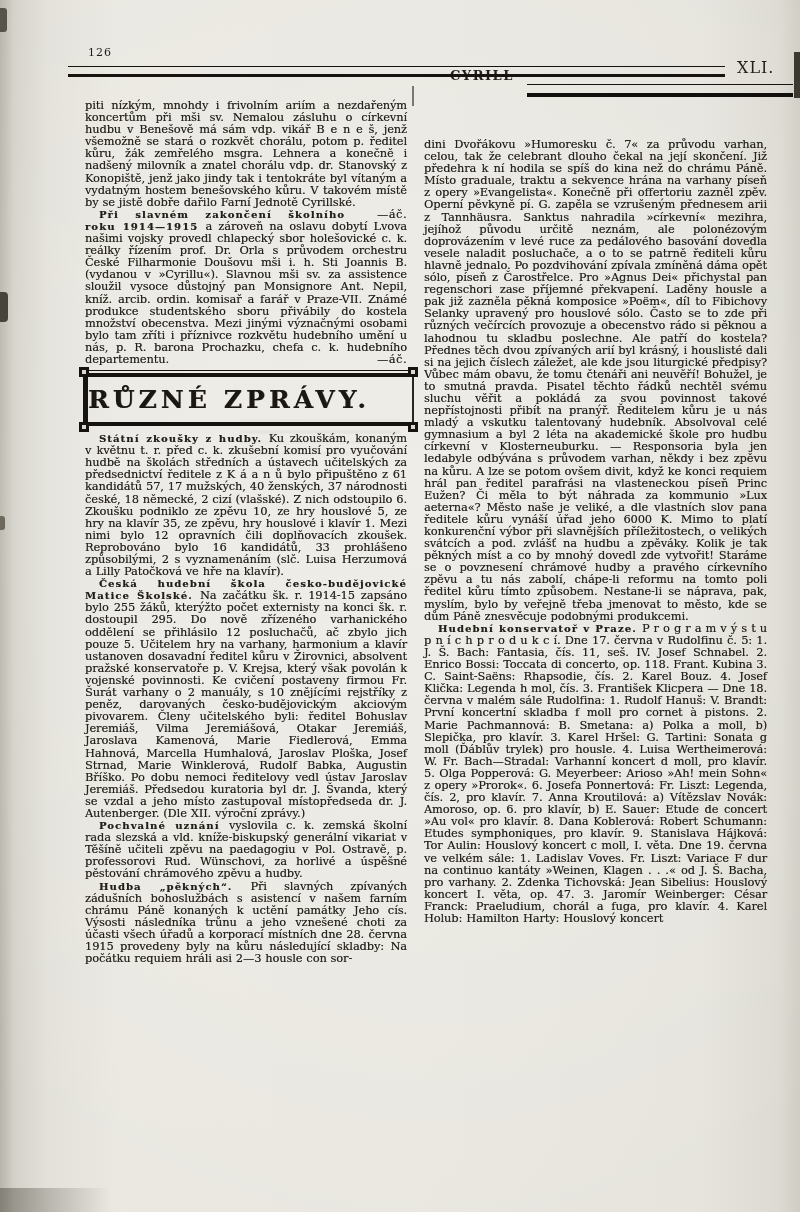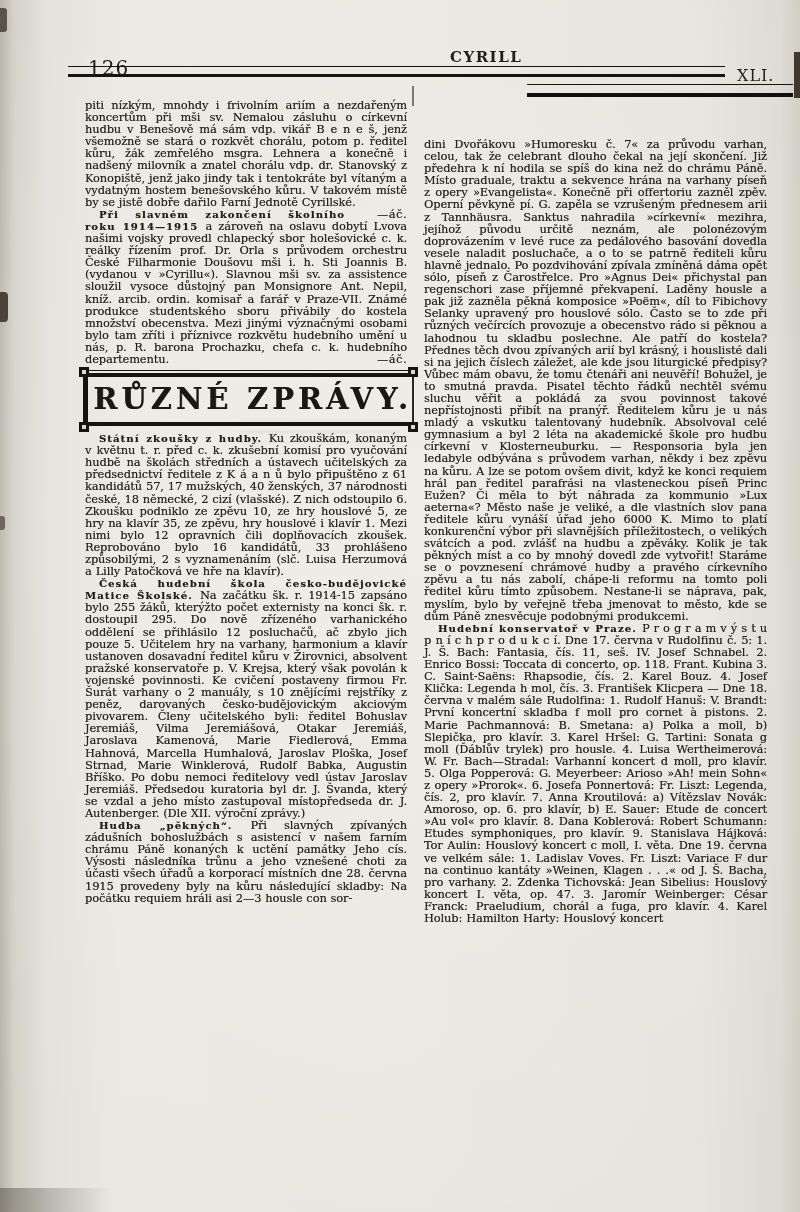--- a/index.html
+++ b/index.html
@@ -10,23 +10,23 @@
   }
   .page{
     position:absolute;inset:0;
     background:
       radial-gradient(ellipse 120% 90% at 52% 42%, rgba(255,255,255,0.25), rgba(0,0,0,0) 70%),
       linear-gradient(90deg,#b7b4aa 0px,#d3d1c8 14px,#e3e1da 48px,#eae8e1 120px,#e9e7e0 420px,#e6e4dd 700px,#dcdad2 780px,#cfccc3 800px),
       linear-gradient(0deg,#dcdad2 0px,#e7e5de 60px,#e8e6df 100%);
     color:#211d18;
   }
   
-  .pagenum{position:absolute;left:88px;top:46px;font-size:20px;letter-spacing:1px;margin-top:10px;}
-  .journal-title{position:absolute;left:450px;top:48px;font-size:15px;font-weight:bold;letter-spacing:1.5px;}
-  .volume{position:absolute;left:737px;top:66px;font-size:16px;letter-spacing:1px;}
+  .pagenum{position:absolute;left:88px;top:46px;font-size:11px;letter-spacing:1px;}
+  .journal-title{position:absolute;left:450px;top:68px;font-size:13px;font-weight:bold;letter-spacing:1.5px;}
+  .volume{position:absolute;left:737px;top:58px;font-size:16px;letter-spacing:1px;}
   .rule-main{position:absolute;left:68px;top:66px;width:657px;height:7px;
     border-top:1.5px solid #17140f;border-bottom:3.5px solid #17140f;}
   .rule-right{position:absolute;left:527px;top:84px;width:266px;height:8px;
     border-top:1px solid #17140f;border-bottom:4.5px solid #12100c;}
   .col-divider{position:absolute;left:412px;top:86px;width:1.5px;height:20px;background:rgba(30,26,20,.55);}
   
   .col{position:absolute;top:100px;text-align:justify;
     font-size:11.3px;line-height:12.1px;letter-spacing:-0.05px;word-spacing:0.4px;
     text-shadow:0.25px 0.25px 0.35px rgba(35,30,24,0.55);
     color:#221e18;}
@@ -34,22 +34,22 @@
   .col-right{left:424px;width:343px;margin-top:39px;}
   .para{margin:0;}
   .para.indent{text-indent:14px;}
   .lead{font-weight:bold;letter-spacing:1.1px;font-size:10px;}
   .sign{float:right;letter-spacing:0.5px;margin-left:32px;}
   
   .rubrik-box{position:relative;width:324px;margin:7px 0 7px -2px;height:45px;
     border-top:4px solid #17140f;border-bottom:4px solid #17140f;
     border-left:5px solid #17140f;border-right:2px solid #2a2620;}
   .rubrik-box::before{content:"";position:absolute;left:-5px;right:-2px;top:-7px;height:1.2px;background:#17140f;}
-  .rubrik-box h2{margin:0;text-align:right;line-height:45px;
-    font-size:29px;font-weight:bold;letter-spacing:4px;color:#1b1712;
+  .rubrik-box h2{margin:0;text-align:left;line-height:45px;
+    font-size:25px;font-weight:bold;letter-spacing:4px;color:#1b1712;
     text-shadow:0.4px 0.4px 0.5px rgba(30,25,18,0.6);}
   .corner{position:absolute;width:10px;height:10px;background:#17140f;z-index:2;}
   .corner::after{content:"";position:absolute;inset:3px;background:#dcd9d0;}
   .corner.tl{left:-9px;top:-10px;} .corner.tr{right:-6px;top:-10px;}
   .corner.bl{left:-9px;bottom:-10px;} .corner.br{right:-6px;bottom:-10px;}
   
   .artifact{position:absolute;pointer-events:none;}
   .a1{left:0;top:8px;width:7px;height:24px;background:#59544b;border-radius:0 3px 3px 0;}
   .a2{left:0;top:292px;width:8px;height:30px;background:#49443b;border-radius:0 4px 4px 0;}
   .a3{left:0;top:516px;width:5px;height:14px;background:#6d6必75e;background:#6d675c;border-radius:0 3px 3px 0;}
@@ -77,20 +77,21 @@
       <p class="para indent"><b class="lead">Při slavném zakončení školního roku 1914—1915 </b>a zároveň na oslavu dobytí Lvova našimi vojsky provedl chlapecký sbor holešovické c. k. reálky řízením prof. Dr. Orla s průvodem orchestru České Filharmonie Doušovu mši i. h. Sti Joannis B. (vydanou v »Cyrillu«). Slavnou mši sv. za assistence sloužil vysoce důstojný pan Monsignore Ant. Nepil, kníž. arcib. ordin. komisař a farář v Praze-VII. Známé produkce studentského sboru přivábily do kostela množství obecenstva. Mezi jinými význačnými osobami bylo tam zříti i příznivce rozkvětu hudebního umění u nás, p. R. barona Prochazku, chefa c. k. hudebního departementu.<span class="sign">—áč.</span></p>
       <div class="rubrik-box">
         <span class="corner tl"></span>
         <span class="corner tr"></span>
         <span class="corner bl"></span>
         <span class="corner br"></span>
         <h2>RŮZNÉ ZPRÁVY.</h2>
       </div>
       <p class="para indent"><b class="lead">Státní zkoušky z hudby. </b>Ku zkouškám, konaným v květnu t. r. před c. k. zkušební komisí pro vyučování hudbě na školách středních a ústavech učitelských za předsednictví ředitele z K á a n ů bylo připuštěno z 61 kandidátů 57, 17 mužských, 40 ženských, 37 národnosti české, 18 německé, 2 cizí (vlašské). Z nich odstoupilo 6. Zkoušku podniklo ze zpěvu 10, ze hry houslové 5, ze hry na klavír 35, ze zpěvu, hry houslové i klavír 1. Mezi nimi bylo 12 opravních čili doplňovacích zkoušek. Reprobováno bylo 16 kandidátů, 33 prohlášeno způsobilými, 2 s vyznamenáním (slč. Luisa Herzumová a Lilly Patočková ve hře na klavír).</p>
       <p class="para indent"><b class="lead">Česká hudební škola česko-budějovické Matice Školské. </b>Na začátku šk. r. 1914-15 zapsáno bylo 255 žáků, kterýžto počet externisty na konci šk. r. dostoupil 295. Do nově zřízeného varhanického oddělení se přihlásilo 12 posluchačů, ač zbylo jich pouze 5. Učitelem hry na varhany, harmonium a klavír ustanoven dosavadní ředitel kůru v Žirovnici, absolvent pražské konservatoře p. V. Krejsa, který však povolán k vojenské povinnosti. Ke cvičení postaveny firmou Fr. Šurát varhany o 2 manuály, s 10 znějícími rejstříky z peněz, darovaných česko-budějovickým akciovým pivovarem. Členy učitelského byli: ředitel Bohuslav Jeremiáš, Vilma Jeremiášová, Otakar Jeremiáš, Jaroslava Kamenová, Marie Fiedlerová, Emma Hahnová, Marcella Humhalová, Jaroslav Ploška, Josef Strnad, Marie Winklerová, Rudolf Babka, Augustin Bříško. Po dobu nemoci ředitelovy vedl ústav Jaroslav Jeremiáš. Předsedou kuratoria byl dr. J. Švanda, který se vzdal a jeho místo zastupoval místopředseda dr. J. Autenberger. (Dle XII. výroční zprávy.)</p>
+      <p class="para indent"><b class="lead">Pochvalné uznání </b>vyslovila c. k. zemská školní rada slezská a vld. kníže-biskupský generální vikariat v Těšíně učiteli zpěvu na paedagogiu v Pol. Ostravě, p. professorovi Rud. Wünschovi, za horlivé a úspěšné pěstování chrámového zpěvu a hudby.</p>
       <p class="para indent"><b class="lead">Hudba „pěkných“. </b>Při slavných zpívaných zádušních bohoslužbách s asistencí v našem farním chrámu Páně konaných k uctění památky Jeho cís. Výsosti následníka trůnu a jeho vznešené choti za účasti všech úřadů a korporací místních dne 28. června 1915 provedeny byly na kůru následující skladby: Na počátku requiem hráli asi 2—3 housle con sor-</p>
     </div>
   <div class="col col-right">
       <p class="para">dini Dvořákovu »Humoresku č. 7« za průvodu varhan, celou, tak že celebrant dlouho čekal na její skončení. Již předehra k ní hodila se spíš do kina než do chrámu Páně. Místo graduale, traktu a sekvence hrána na varhany píseň z opery »Evangelista«. Konečně při offertoriu zazněl zpěv. Operní pěvkyně pí. G. zapěla se vzrušeným přednesem arii z Tannhäusra. Sanktus nahradila »církevní« mezihra, jejíhož původu určitě neznám, ale polonézovým doprovázením v levé ruce za pedálového basování dovedla vesele naladit posluchače, a o to se patrně řediteli kůru hlavně jednalo. Po pozdvihování zpívala zmíněná dáma opět sólo, píseň z Čarostřelce. Pro »Agnus Dei« přichystal pan regenschori zase příjemné překvapení. Laděny housle a pak již zazněla pěkná komposice »Poëm«, díl to Fibichovy Selanky upravený pro houslové sólo. Často se to zde při různých večírcích provozuje a obecenstvo rádo si pěknou a lahodnou tu skladbu poslechne. Ale patří do kostela? Přednes těch dvou zpívaných arií byl krásný, i houslisté dali si na jejich číslech záležet, ale kde jsou liturgické předpisy? Vůbec mám obavu, že tomu čtenáři ani neuvěří! Bohužel, je to smutná pravda. Pisatel těchto řádků nechtěl svému sluchu věřit a pokládá za svou povinnost takové nepřístojnosti přibít na pranýř. Ředitelem kůru je u nás mladý a vskutku talentovaný hudebník. Absolvoval celé gymnasium a byl 2 léta na akademické škole pro hudbu církevní v Klosterneuburku. — Responsoria byla jen ledabyle odbývána s průvodem varhan, někdy i bez zpěvu na kůru. A lze se potom ovšem divit, když ke konci requiem hrál pan ředitel parafrási na vlasteneckou píseň Princ Eužen? Či měla to být náhrada za kommunio »Lux aeterna«? Město naše je veliké, a dle vlastních slov pana ředitele kůru vynáší úřad jeho 6000 K. Mimo to platí konkurenční výbor při slavnějších příležitostech, o velikých svátcích a pod. zvlášť na hudbu a zpěváky. Kolik je tak pěkných míst a co by mnohý dovedl zde vytvořit! Staráme se o povznesení chrámové hudby a pravého církevního zpěvu a tu nás zabolí, chápe-li reformu na tomto poli ředitel kůru tímto způsobem. Nestane-li se náprava, pak, myslím, bylo by veřejně třeba jmenovat to město, kde se dům Páně znesvěcuje podobnými produkcemi.</p>
       <p class="para indent"><b class="lead">Hudební konservatoř v Praze. </b>P r o g r a m  v ý s t u p n í c h  p r o d u k c í.  Dne 17. června v Rudolfinu č. 5: 1. J. Š. Bach: Fantasia, čís. 11, seš. IV. Josef Schnabel. 2. Enrico Bossi: Toccata di concerto, op. 118. Frant. Kubina  3. C. Saint-Saëns: Rhapsodie, čís. 2. Karel Bouz. 4. Josef Klička: Legenda h mol, čís. 3. František Klicpera — Dne 18. června v malém sále Rudolfina: 1. Rudolf Hanuš: V. Brandt: První koncertní skladba f moll pro cornet à pistons. 2. Marie Pachmannová: B. Smetana: a) Polka a moll, b) Slepička, pro klavír. 3. Karel Hršel: G. Tartini: Sonata g moll (Ďáblův trylek) pro housle. 4. Luisa Wertheimerová: W. Fr. Bach—Stradal: Varhanní koncert d moll, pro klavír. 5. Olga Popperová: G. Meyerbeer: Arioso »Ah! mein Sohn« z opery »Prorok«. 6. Josefa Ponnertová: Fr. Liszt: Legenda, čís. 2, pro klavír. 7. Anna Kroutilová: a) Vítězslav Novák: Amoroso, op. 6. pro klavír, b) E. Sauer: Etude de concert »Au vol« pro klavír. 8. Dana Koblerová: Robert Schumann: Etudes symphoniques, pro klavír. 9. Stanislava Hájková: Tor Aulin: Houslový koncert c moll, I. věta. Dne 19. června ve velkém sále: 1. Ladislav Voves. Fr. Liszt: Variace F dur na continuo kantáty »Weinen, Klagen . . .« od J. Š. Bacha, pro varhany. 2. Zdenka Tichovská: Jean Sibelius: Houslový koncert I. věta, op. 47. 3. Jaromír Weinberger: César Franck: Praeludium, chorál a fuga, pro klavír. 4. Karel Holub: Hamilton Harty: Houslový koncert</p>
     </div>
 
   <div class="artifact a1"></div>
   <div class="artifact a2"></div>
   <div class="artifact a3"></div>

